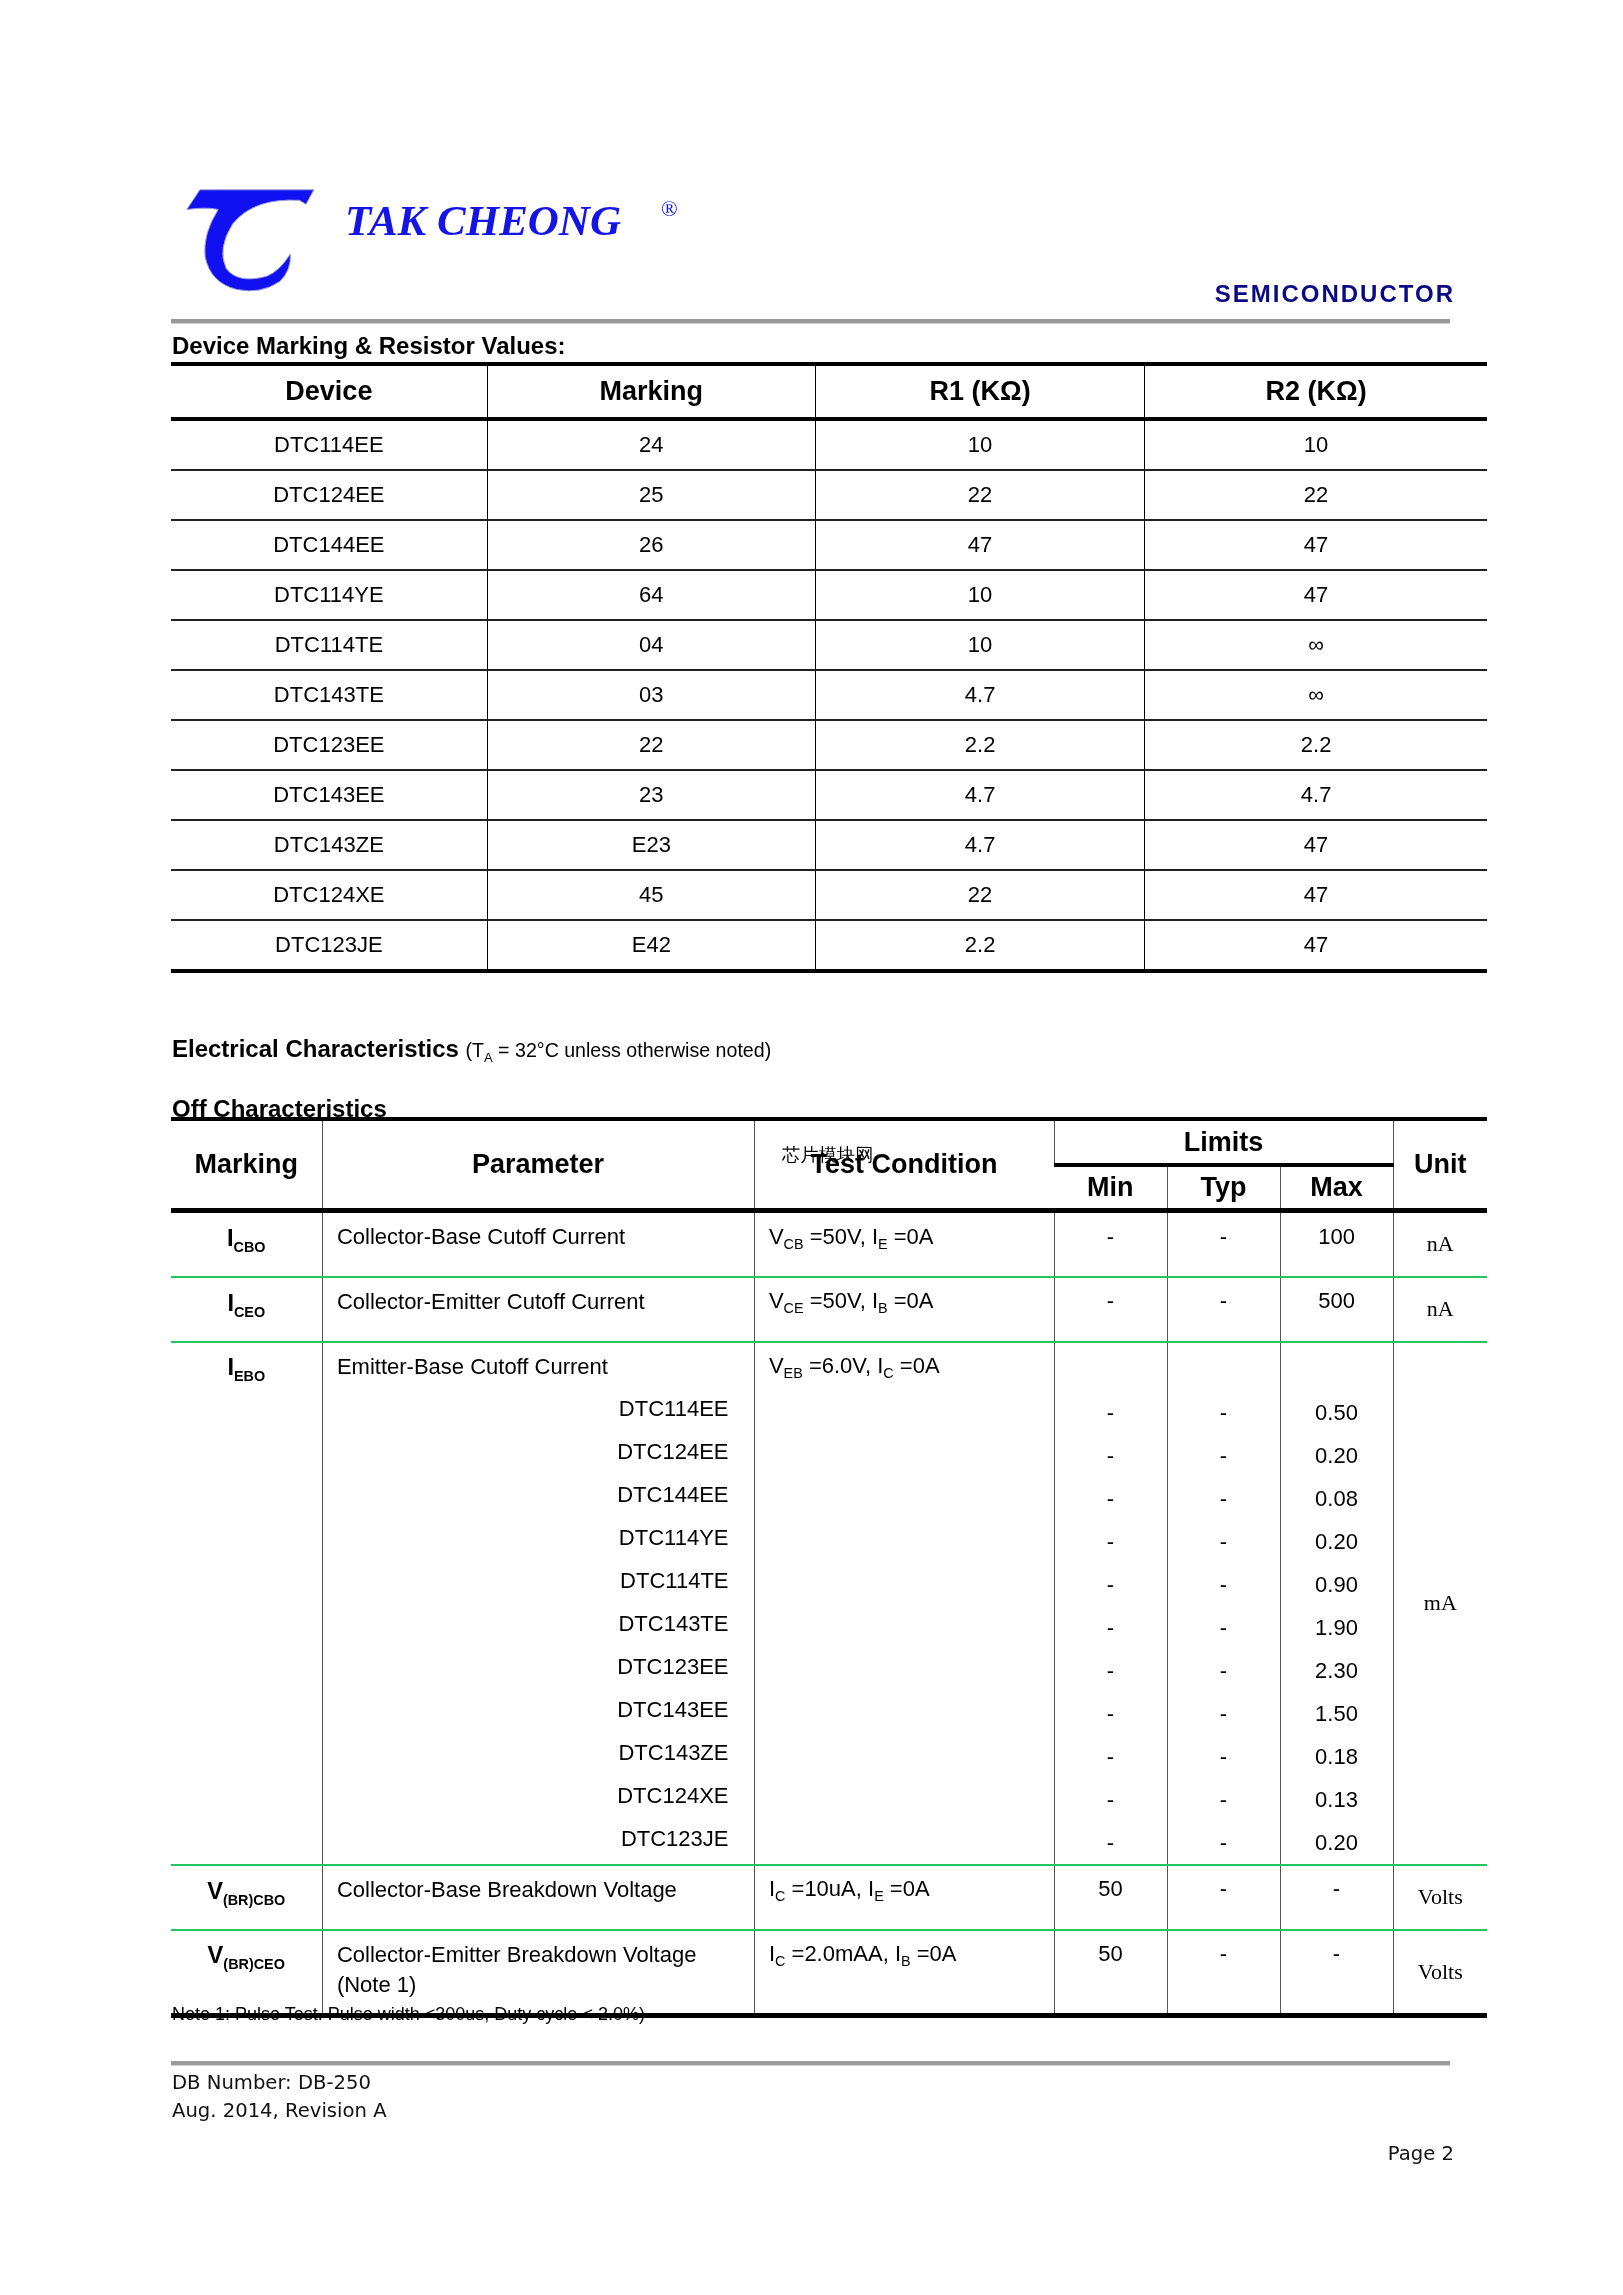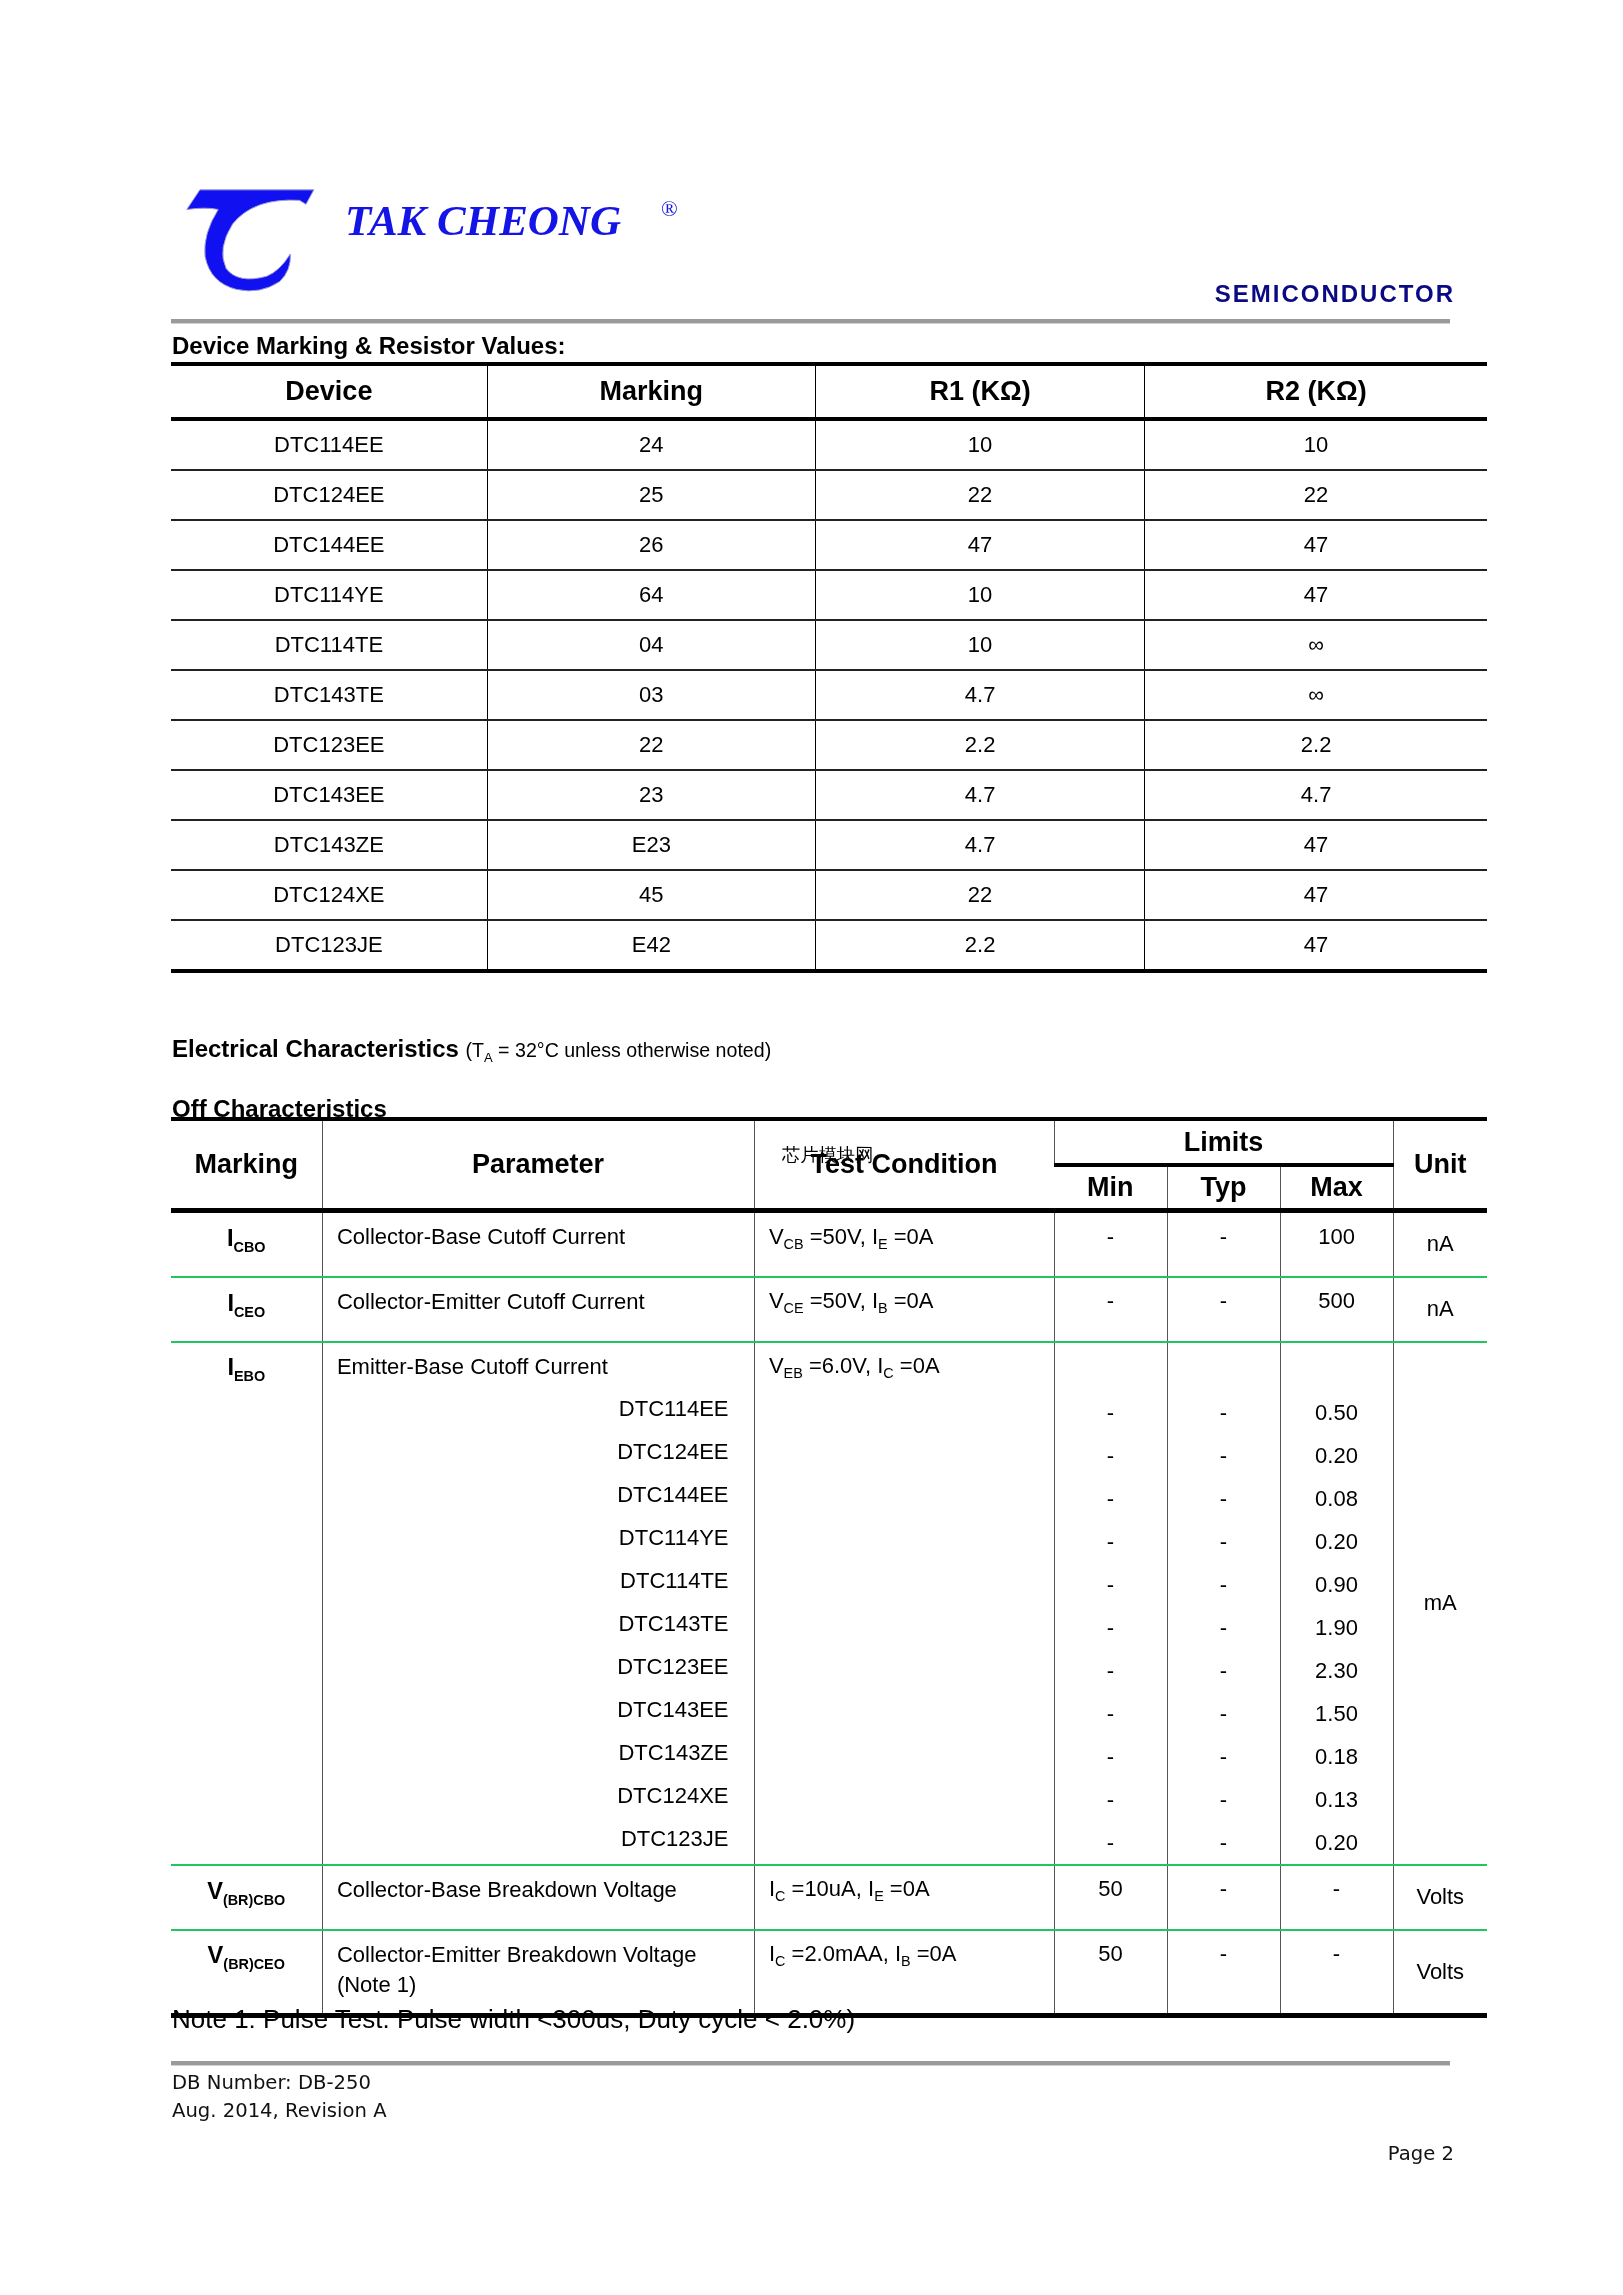--- a/index.html
+++ b/index.html
@@ -40,28 +40,28 @@
   .t2 th, .t2 td { border-left: 1.3px solid #555; }
   .t2 th:first-child, .t2 td:first-child { border-left: none; }
   .t2 td { font-size: 22px; padding: 0; vertical-align: top; border-bottom: 2px solid #22c55e; }
   .t2 tbody tr:last-child td { border-bottom: 5.2px solid #000; }
   .t2 .sym { text-align: center; padding-top: 11.8px; font-weight: bold; font-size: 23.6px; }
   .t2 .sym sub { font-size: 14.4px; font-weight: bold; }
   .t2 .param { padding-left: 14.4px; padding-top: 9.2px; line-height: 30px; }
   .t2 .cond { padding-left: 14.4px; padding-top: 10.5px; }
   .t2 .cond sub { font-size: 14.4px; }
   .t2 .num { text-align: center; padding-top: 10.5px; }
-  .t2 .unit { text-align: center; vertical-align: middle; }
+  .t2 .unit { text-align: center; vertical-align: middle; font-family: Liberation Serif, serif; }
   .devlist { text-align: right; padding-right: 25px; margin-top: 5.2px; }
   .devlist div, .vallist div { height: 43px; line-height: 43px; }
   .vallist { margin-top: 43px; }
 
   .watermark { left: 782px; top: 1142px; font-size: 18.3px; color: #000000; white-space: nowrap; font-family: "DejaVu Sans", sans-serif; }
 
-  .note { left: 172px; top: 2004px; font-size: 26px; white-space: nowrap; }
+  .note { left: 172px; top: 2004px; font-size: 18px; white-space: nowrap; }
   .footer-line { left: 172px; font-family: "DejaVu Sans", sans-serif; font-size: 19.6px; white-space: nowrap; color: #111; }
   .page { right: 169px; top: 2142px; font-family: "DejaVu Sans", sans-serif; font-size: 19.6px; white-space: nowrap; color: #111; }
 </style>
 </head>
 <body>
 
 <div class="abs logo">
   <svg width="148" height="118" viewBox="0 0 226 180">
     <path d="M18 48 L38 18 L212 18 L200 40 L190 34 Q120 30 88 70 Q64 108 78 138 Q96 162 140 150 Q160 142 176 116 Q178 140 160 158 Q130 178 94 170 Q54 160 46 120 Q42 86 66 48 Q48 44 18 48 Z" fill="#1010f0" stroke="#9a9ad8" stroke-width="1.5"></path>
   </svg>

